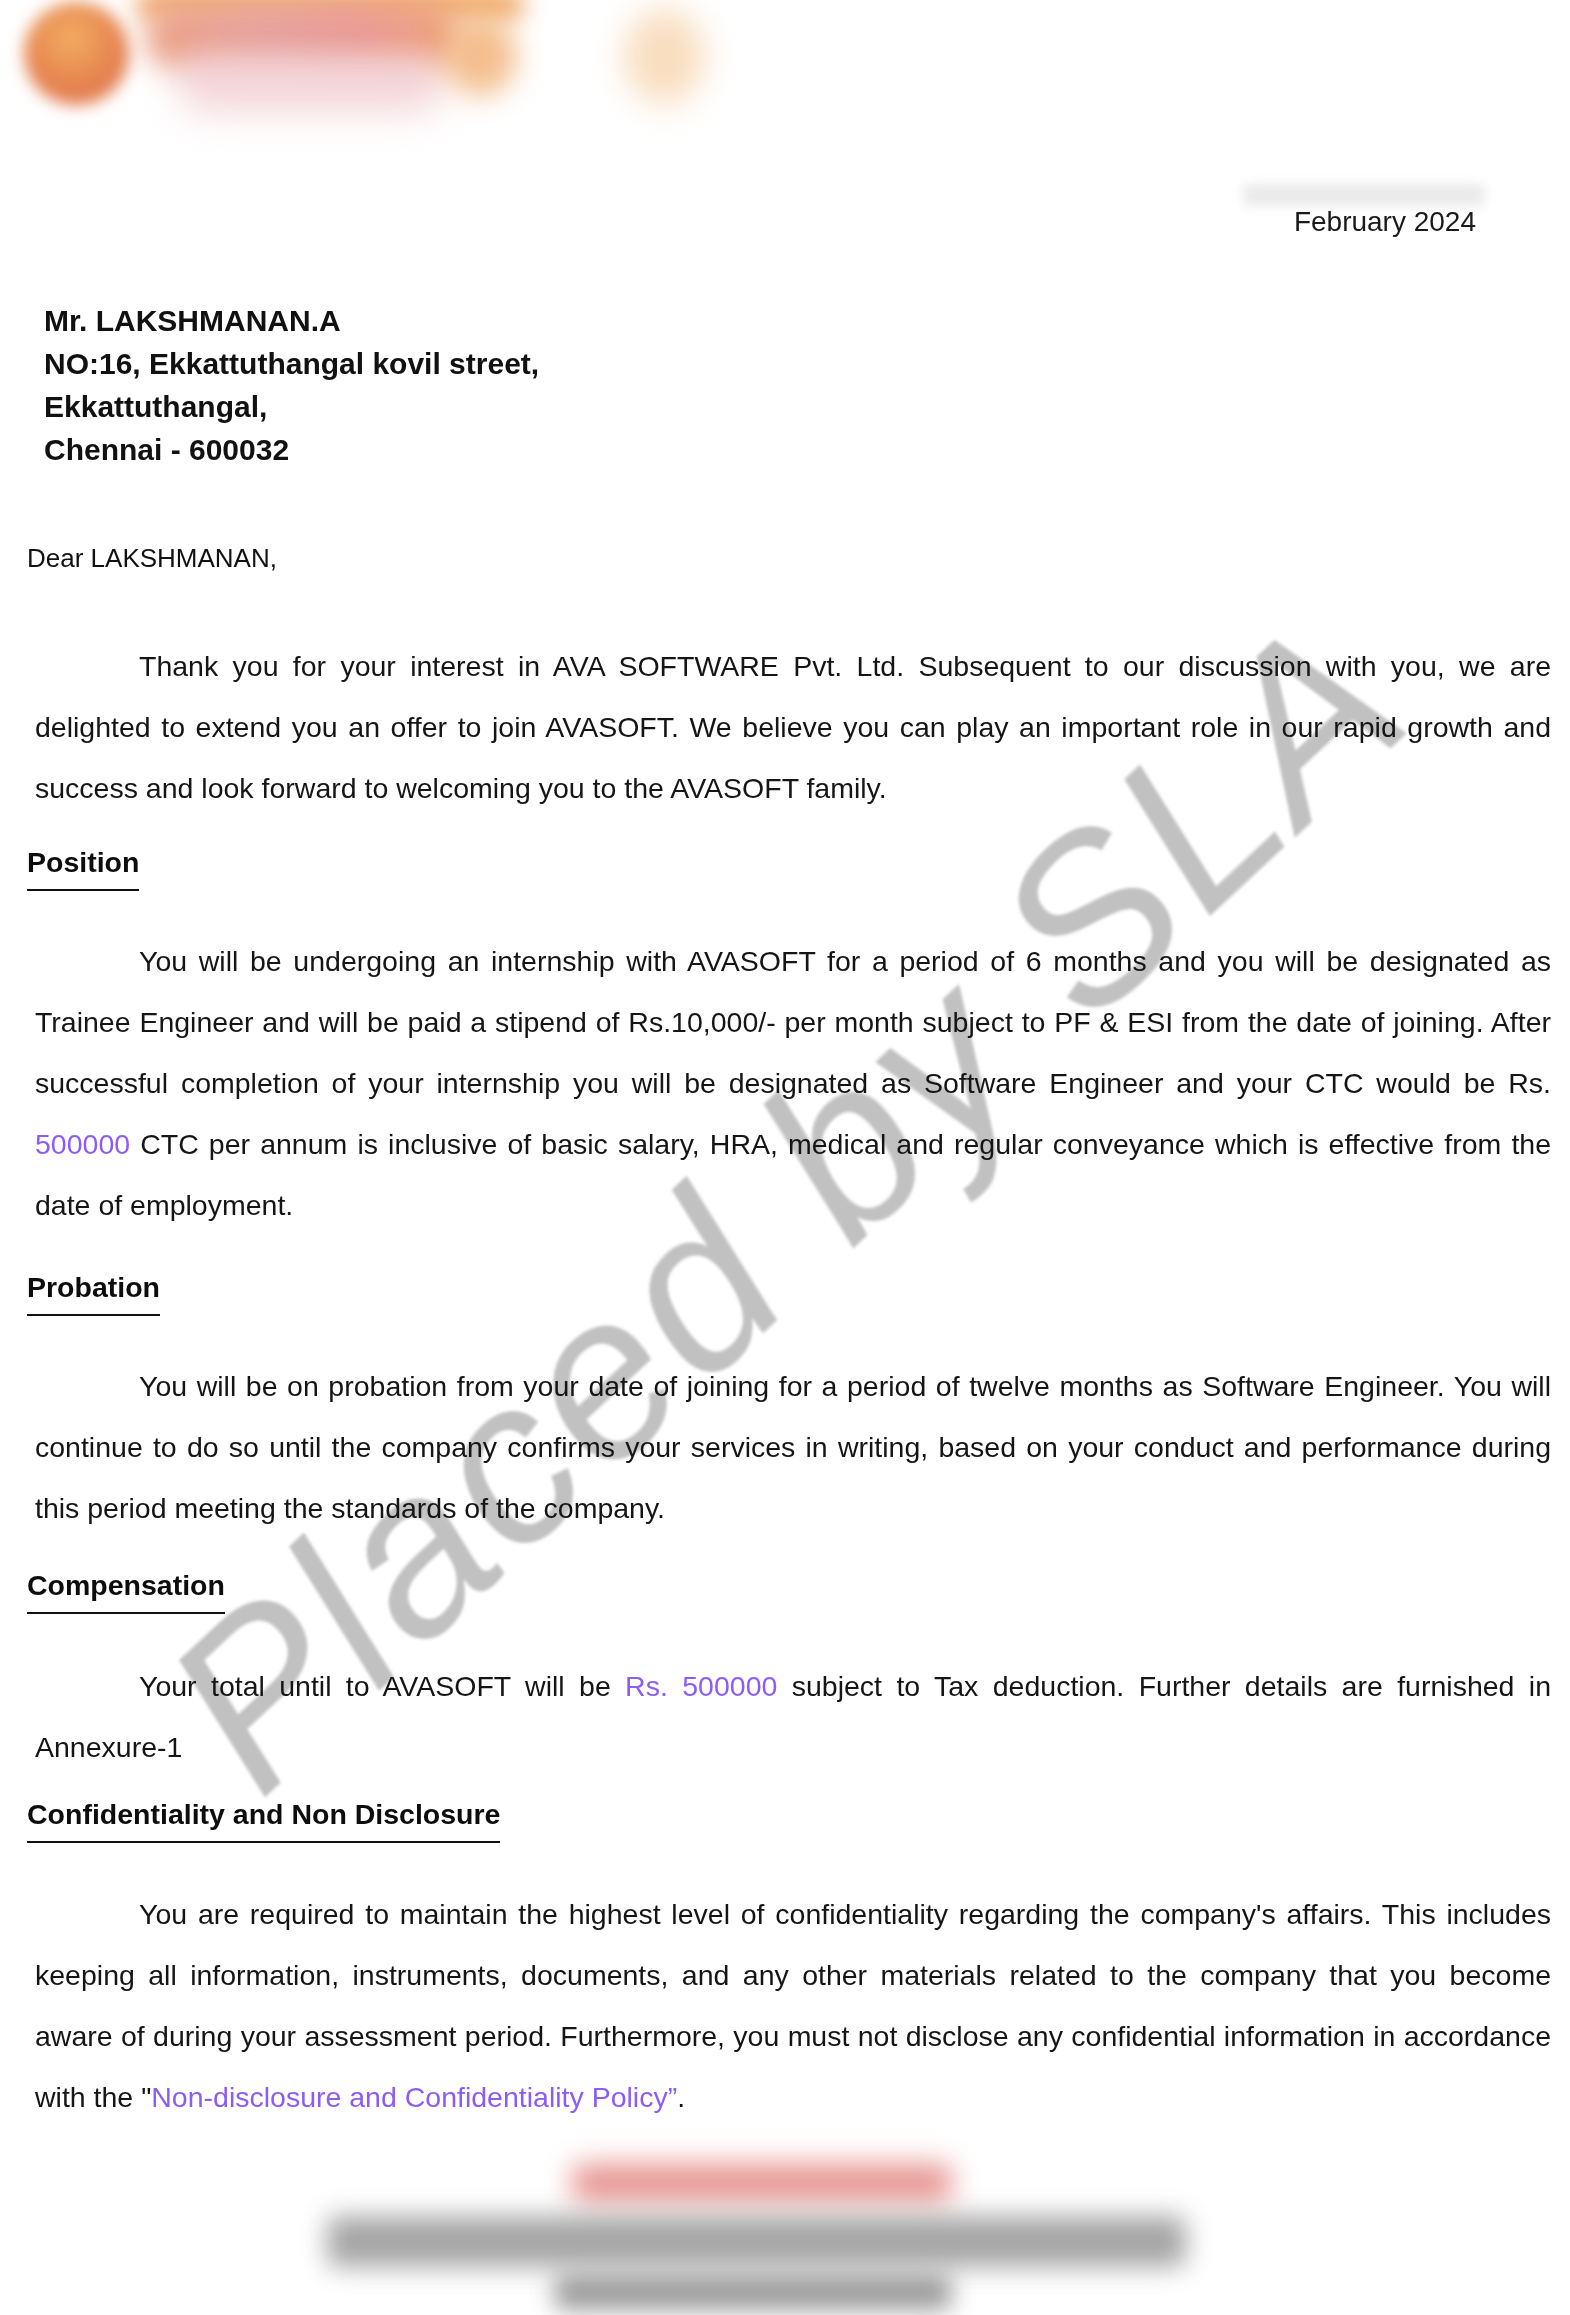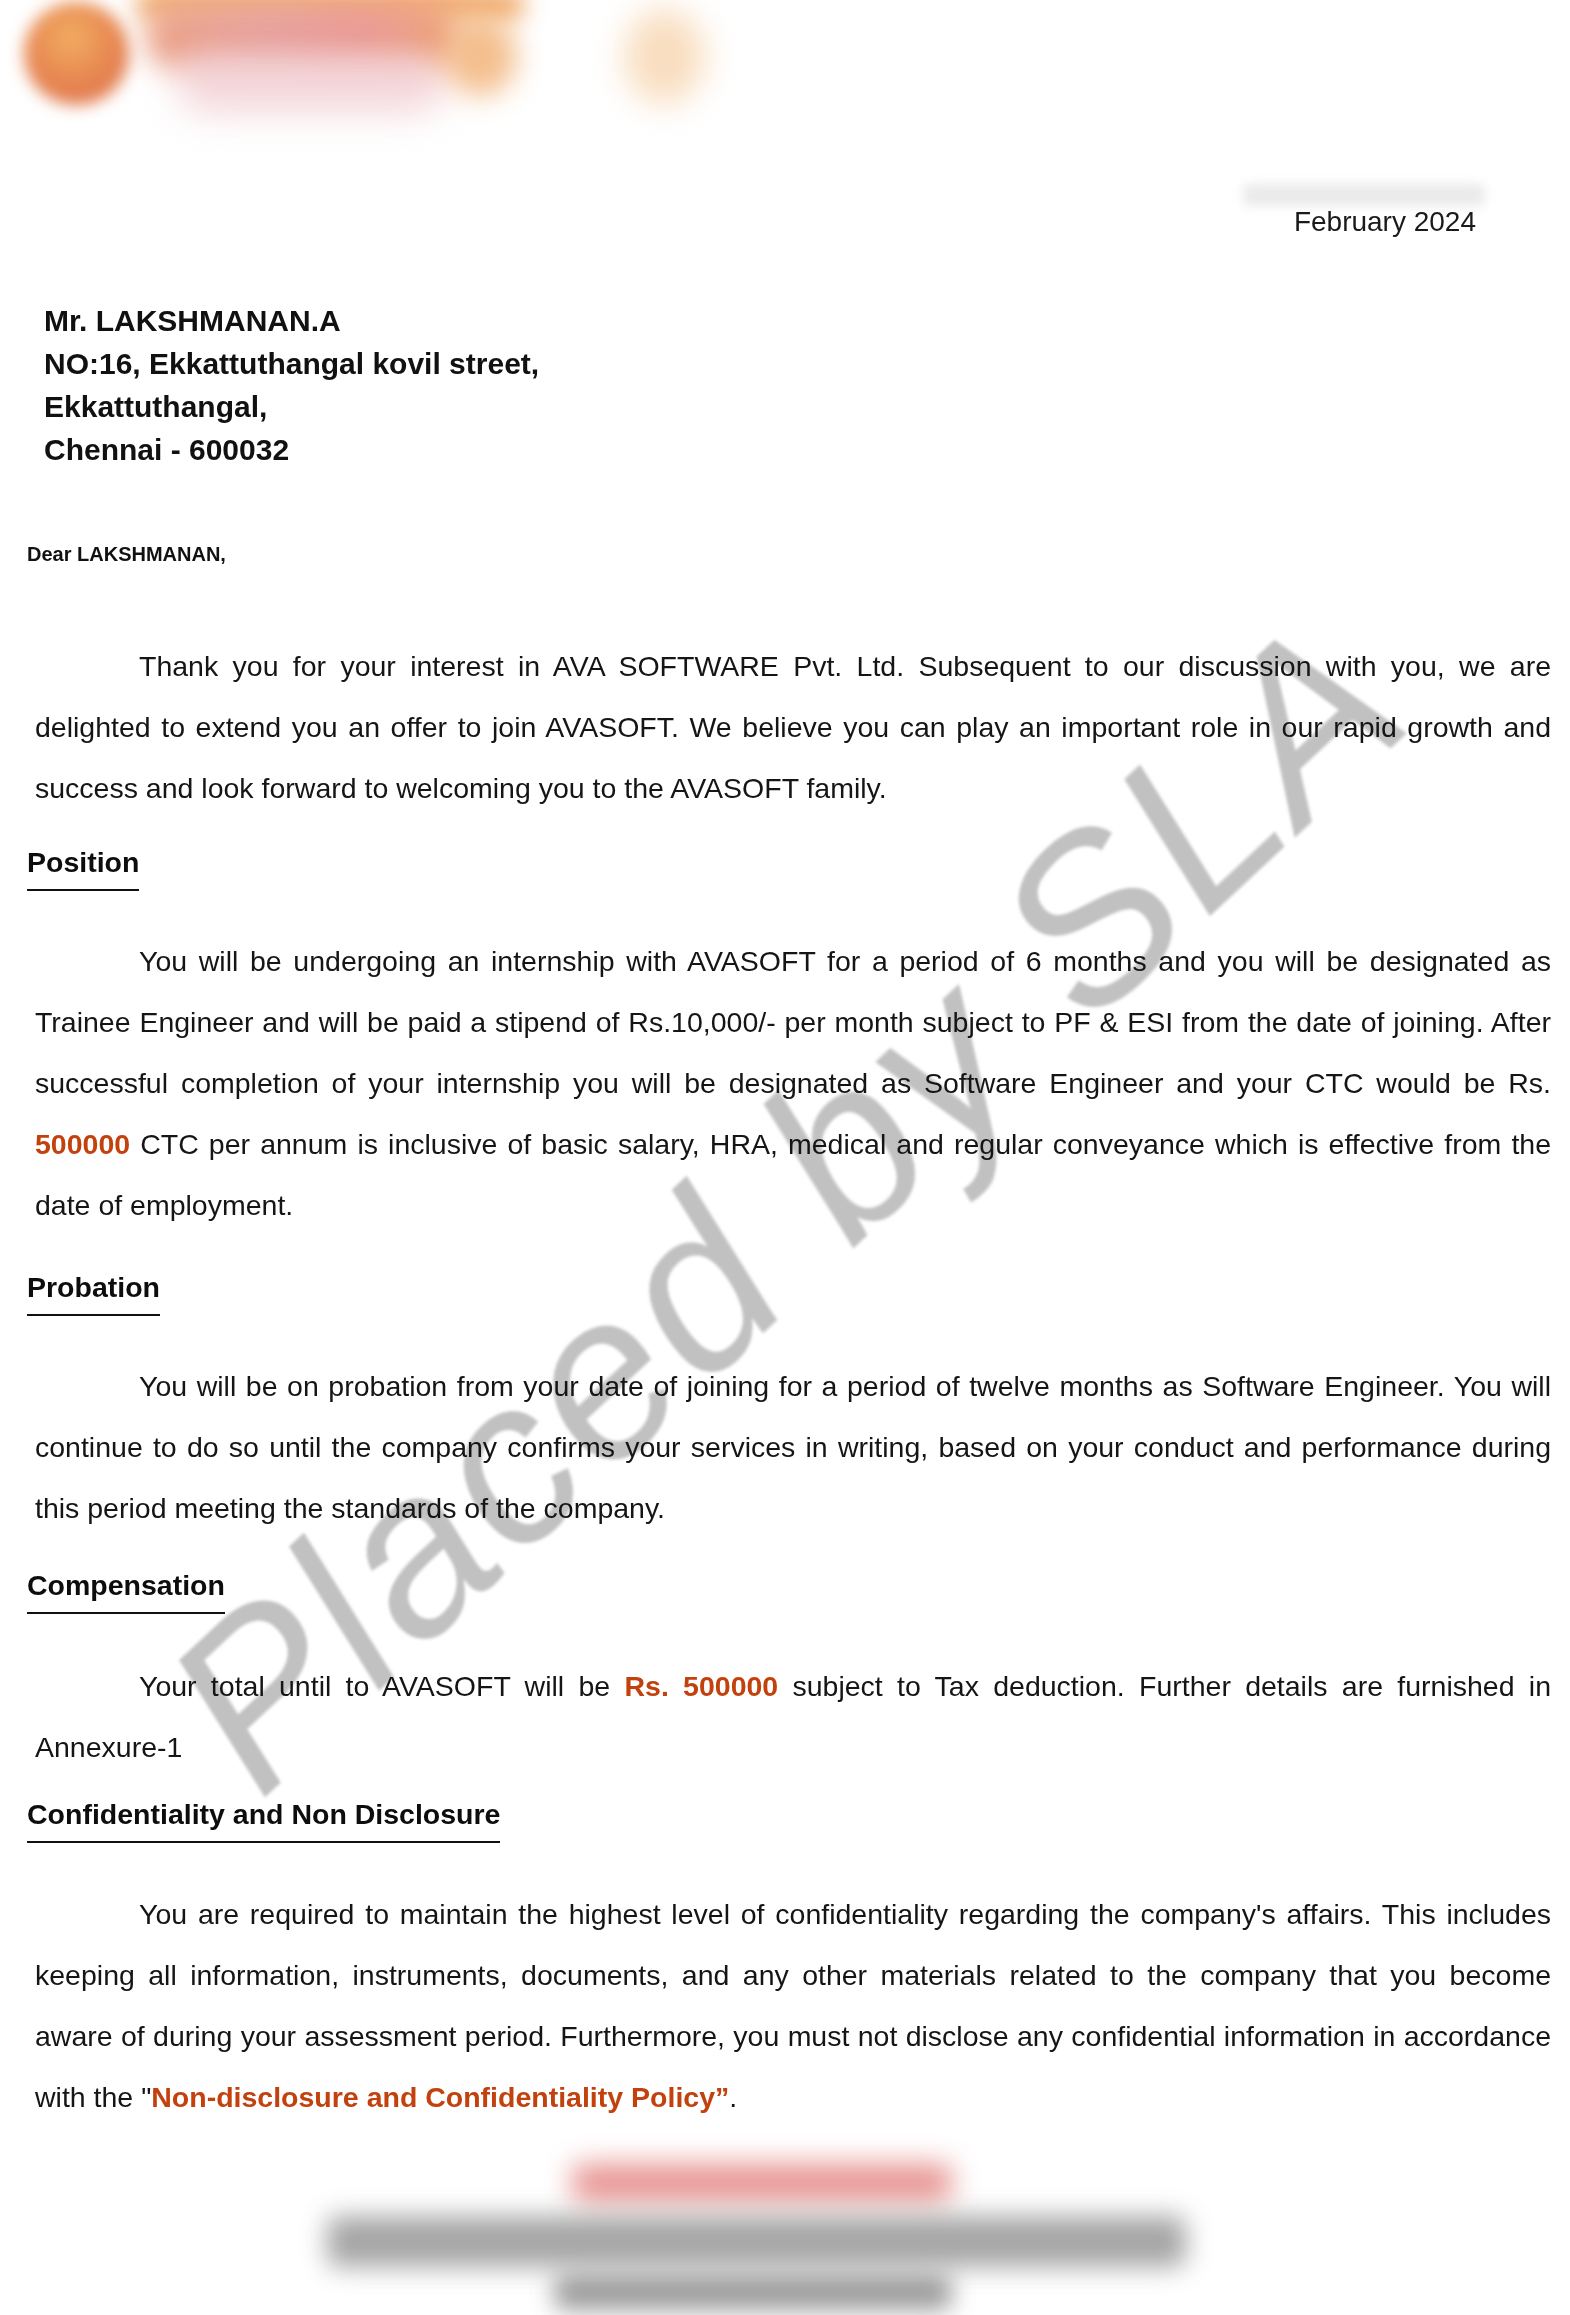--- a/index.html
+++ b/index.html
@@ -12,26 +12,26 @@
     background:linear-gradient(90deg,#eba184,#e59b96 40%,#e8938b 70%,#eda06f);filter:blur(14.5px);}
   .logo-haze{left:176px;top:50px;width:271px;height:63px;background:#f2cdd2;border-radius:36px;filter:blur(18px);opacity:.8;}
   .logo-topsmear{left:136px;top:-11px;width:389px;height:31px;background:#efa059;filter:blur(11.8px);border-radius:18px;opacity:.9;}
   .logo-blob2{left:445px;top:16.3px;width:72px;height:80px;background:#f2b47b;border-radius:50%;filter:blur(13.6px);opacity:.85;}
   .logo-blob3{left:624px;top:9px;width:81px;height:95px;background:#f6cfa4;border-radius:50%;filter:blur(16.3px);opacity:.7;}
 
   .redact-top{position:absolute;left:1243px;top:184px;width:242px;height:22px;background:#eaeaea;filter:blur(5.4px);border-radius:5.4px;}
 
   .date{position:absolute;top:206px;right:94px;font-weight:normal;font-size:28px;color:#1a1a1a;z-index:2;}
   .address{position:absolute;left:44px;top:299px;font-weight:bold;font-size:30px;line-height:43px;color:#111;z-index:2;}
-  .salutation{position:absolute;left:27px;top:543px;font-weight:bold;font-size:20px;color:#111;z-index:2;}
+  .salutation{position:absolute;left:27px;top:543px;font-weight:normal;font-size:26px;color:#111;z-index:2;}
 
   .para{position:absolute;left:27px;width:1516px;font-size:28.5px;line-height:61px;
     text-align:justify;margin:8px;z-index:2;}
   .para.indent{text-indent:104px;}
-  .para b{font-weight:bold;color:#c2410c;}
+  .para b{font-weight:normal;color:#8b5cf6;}
 
   .heading{position:absolute;left:27px;font-size:28.5px;font-weight:bold;color:#0d0d0d;margin:0;z-index:2;}
   .heading .hu{border-bottom:2.7px solid #111;padding-bottom:10px;display:inline-block;}
 
   .watermark{position:absolute;left:785px;top:1203px;transform:translate(-50%,-50%) rotate(-43deg);
     font-size:231px;font-style:italic;letter-spacing:5.4px;color:#b9b9b9;opacity:.88;
     white-space:nowrap;filter:blur(1.4px);z-index:1;}
 
   .bar{position:absolute;border-radius:11px;z-index:2;}
   .bar-red{left:572px;top:2164px;width:380px;height:38px;background:#dd6b66;filter:blur(13.6px);opacity:.72;}

